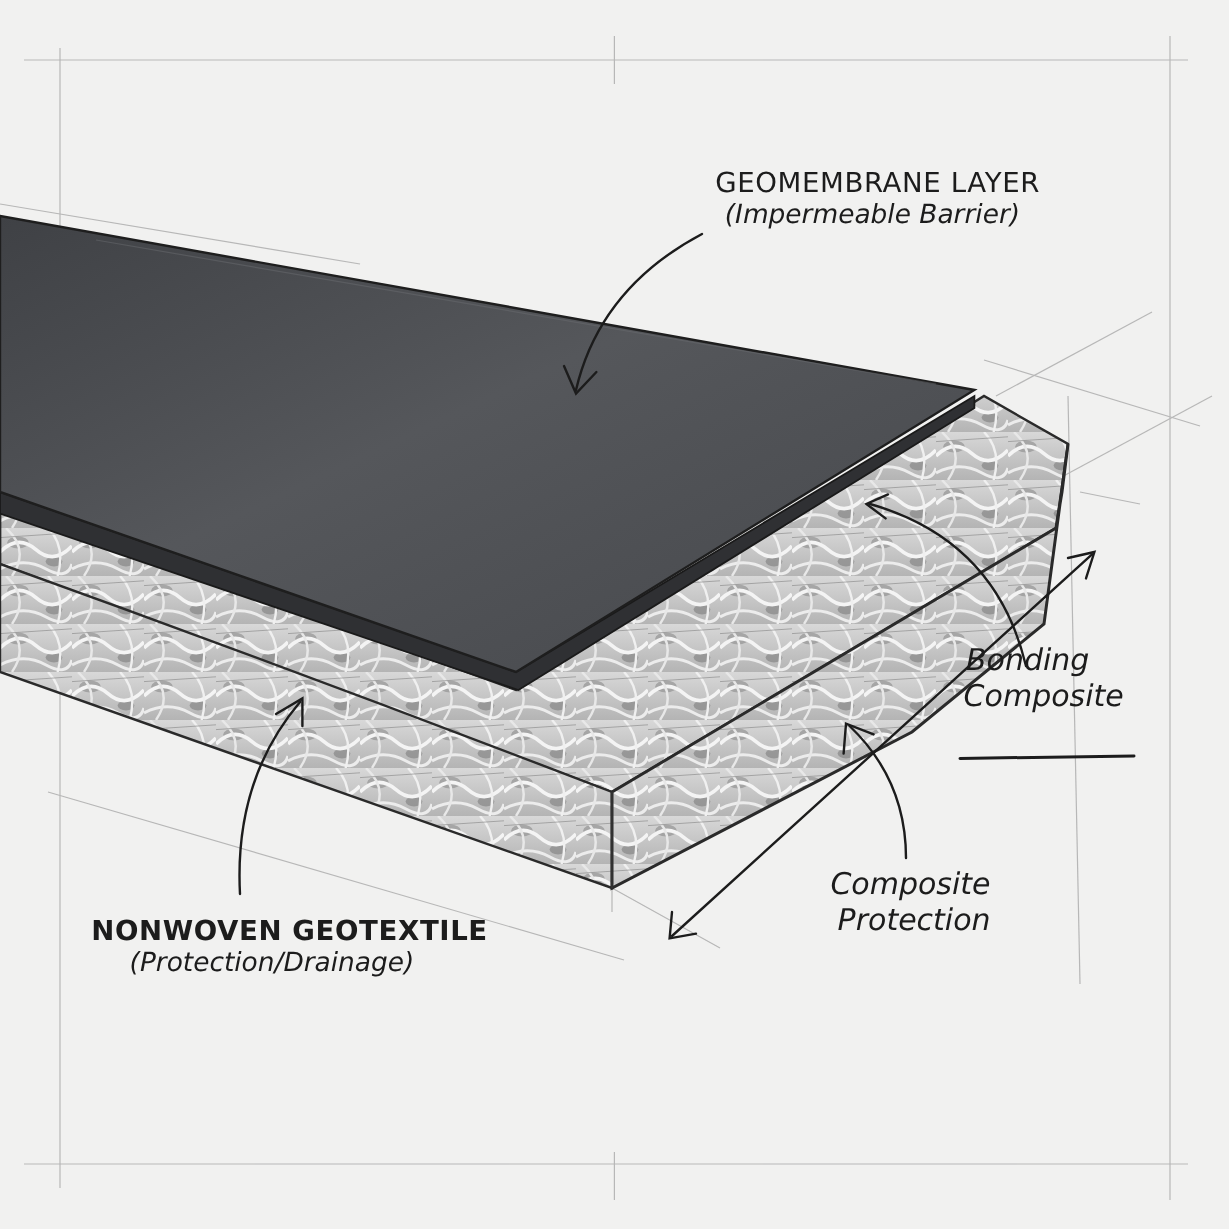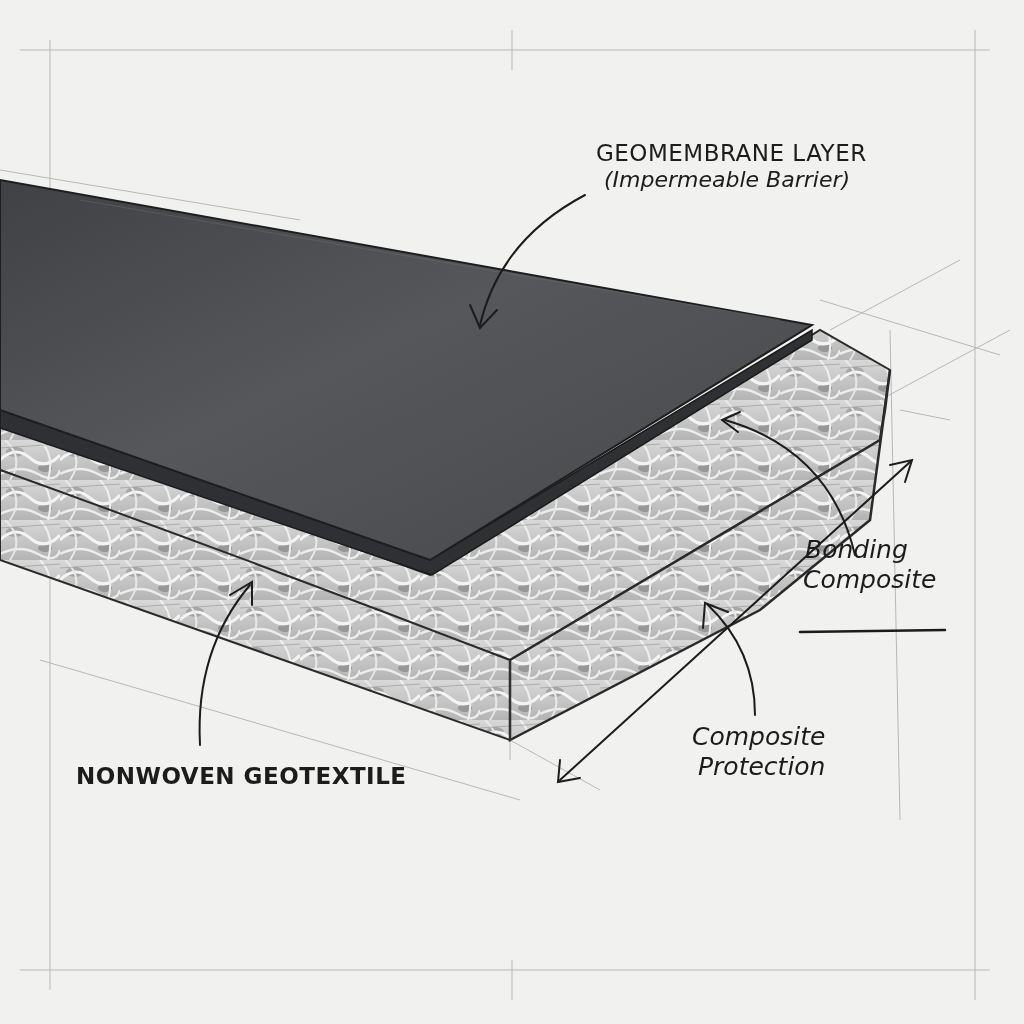--- a/index.html
+++ b/index.html
@@ -94,20 +94,21 @@
   </g>
 </svg>
 
 <div class="label" style="left:596px; top:140px;">
   <span class="title">GEOMEMBRANE LAYER</span>
   <span class="sub" style="margin-left:8px;">(Impermeable Barrier)</span>
 </div>
 
 <div class="label" style="left:76px; top:763px;">
   <span class="title bold">NONWOVEN GEOTEXTILE</span>
+  <span class="sub" style="margin-left:32px;">(Protection/Drainage)</span>
 </div>
 
 <div class="label" style="left:805px; top:535px;">
   <span class="sub" style="font-size:25px;">Bonding</span>
   <span class="sub" style="font-size:25px; margin-left:-2px;">Composite</span>
 </div>
 
 <div class="label" style="left:692px; top:722px;">
   <span class="sub" style="font-size:25px;">Composite</span>
   <span class="sub" style="font-size:25px; margin-left:6px;">Protection</span>

